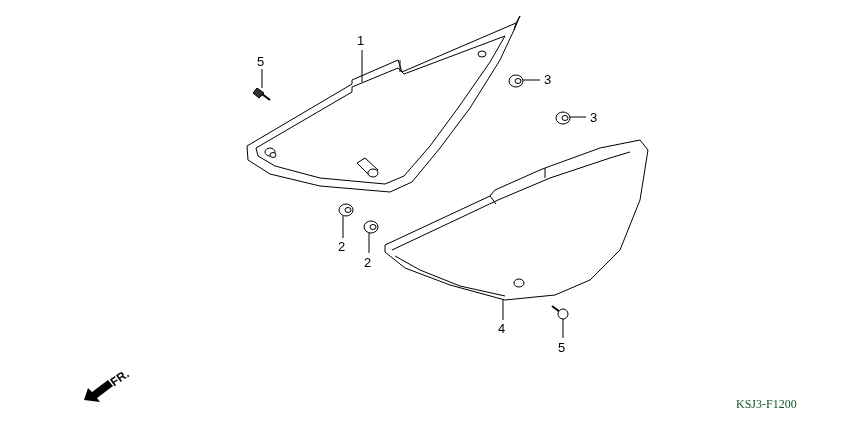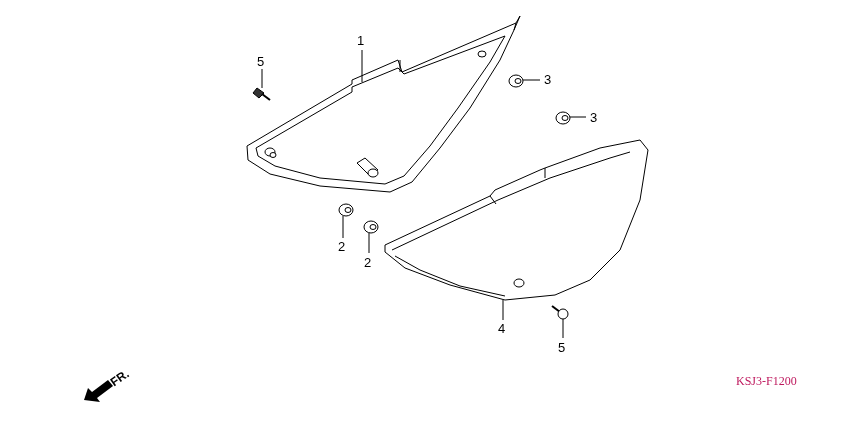--- a/index.html
+++ b/index.html
@@ -1,19 +1,19 @@
 <!DOCTYPE html>
 <html><head>
 <meta charset="utf-8">
 <style>
   html, body { margin: 0; padding: 0; background: #ffffff; }
   body { width: 850px; height: 425px; position: relative; overflow: hidden; font-family: "Liberation Sans", sans-serif; }
   svg { position: absolute; left: 0; top: 0; }
   .callout { position: absolute; font-family: "Liberation Sans", sans-serif; font-size: 13px; color: #000; line-height: 1; }
-  .code { position: absolute; font-family: "Liberation Serif", serif; font-size: 12px; color: #be185d; left: 736px; top: 374px; }
+  .code { position: absolute; font-family: "Liberation Serif", serif; font-size: 12px; color: #14532d; left: 736px; top: 397px; }
 </style>
 </head>
 <body>
 
 <svg width="850" height="425" viewBox="0 0 850 425">
   <g fill="#fff" stroke="#000" stroke-width="1" stroke-linejoin="round">
 
     <g>
       <path d="M247,146 L352,84 L352,80 L398,60 L402,72 L516,23 L514,30 L500,60 L470,108 L440,148 L412,182 L390,192 L320,186 L270,174 L248,160 Z"></path>
       <path d="M256,148 L352,92 L352,87 L398,68 L404,74 L505,36 L490,62 L458,108 L430,146 L404,176 L385,184 L320,178 L275,166 L258,156 Z" fill="none"></path>

